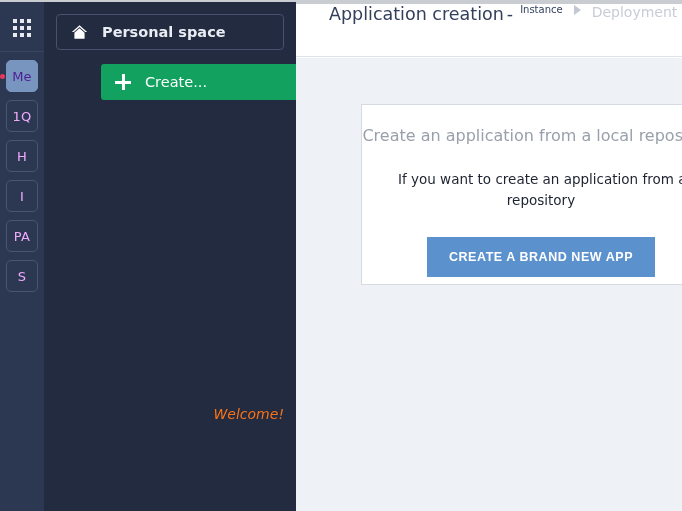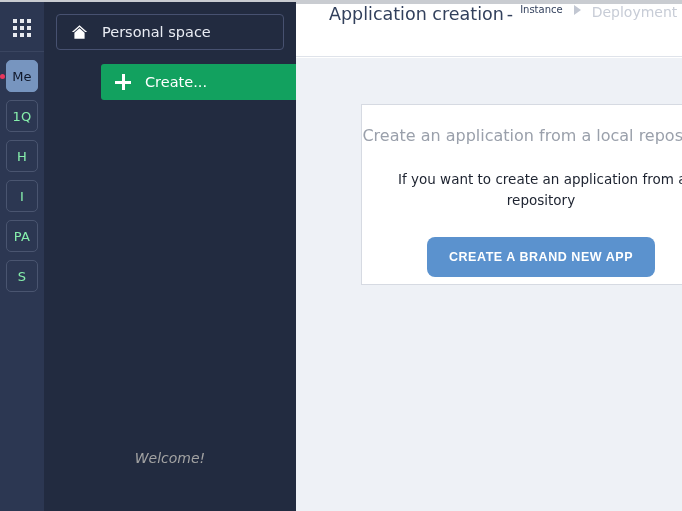--- a/index.html
+++ b/index.html
@@ -80,32 +80,32 @@
     align-items: center;
     position: relative;
   }
 
   .rail-badge {
     position: relative;
     width: 32px;
     height: 32px;
     border-radius: 5px;
     border: 1px solid #4a5570;
-    color: #86efac;
+    color: #f0abfc;
     font-size: 13px;
     display: flex;
     align-items: center;
     justify-content: center;
     letter-spacing: 0.2px;
     background: transparent;
   }
   .rail-badge.active {
     background: #7795bf;
     border-color: #7795bf;
-    color: #0f172a;
+    color: #4c1d95;
   }
   .rail-badge .dot {
     position: absolute;
     left: -7px;
     top: 13px;
     width: 5px; height: 5px;
     border-radius: 50%;
     background: #e8365d;
   }
 
@@ -123,20 +123,21 @@
     top: 10px; left: 12px;
     width: 228px;
     height: 36px;
     border: 1px solid #475170;
     border-radius: 4px;
     display: flex;
     align-items: center;
     padding-left: 14px;
     gap: 14px;
     background: transparent;
+    font-weight: bold;
   }
   .space-button .label {
     color: #e9ecf3;
     font-size: 14.5px;
   }
   .home-icon { width: 17px; height: 16px; display:block; }
 
   .create-button {
     position: absolute;
     top: 60px; left: 57px;
@@ -172,26 +173,25 @@
     border-top: 6px solid transparent;
     border-bottom: 6px solid transparent;
     border-left: 9px solid #ffffff;
   }
 
   .welcome-block {
     position: absolute;
     left: 12px;
     top: 400px;
     width: 228px;
-    text-align: center;
-    color: #a3a3a3;
+    text-align: right;
+    color: #f97316;
     font-style: italic;
     font-size: 14px;
     line-height: 21px;
-    margin-top: 44px;
   }
   .welcome-block .title { margin-bottom: 13px; display: block; }
   .welcome-block .hint { display: block; }
   .welcome-block .hint b { font-weight: bold; font-style: italic; }
 
   
   .header {
     position: absolute;
     top: 4px; left: 296px;
     width: 386px;
@@ -270,21 +270,21 @@
   .card-body .line2 { white-space: nowrap; }
   .card-cta {
     margin-top: 26px;
     display: inline-block;
     background: #5b92ce;
     color: #ffffff;
     font-size: 12.5px;
     font-weight: bold;
     letter-spacing: 0.55px;
     padding: 13px 22px;
-    border-radius: 8px;
+    border-radius: 0;
     border: none;
     white-space: nowrap;
   }
 </style>
 </head>
 <body>
 
 <div id="app">
 
   <div class="top-strip">

